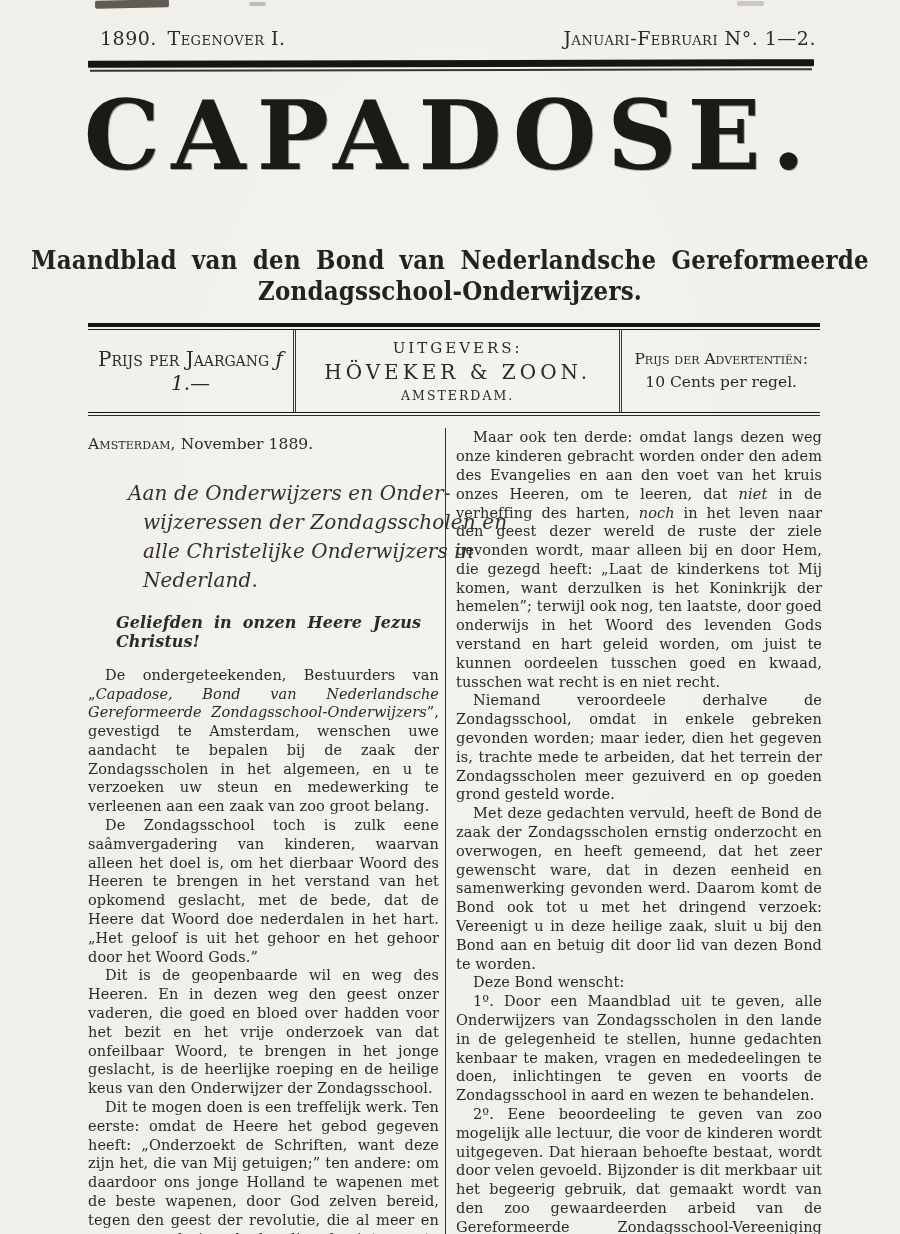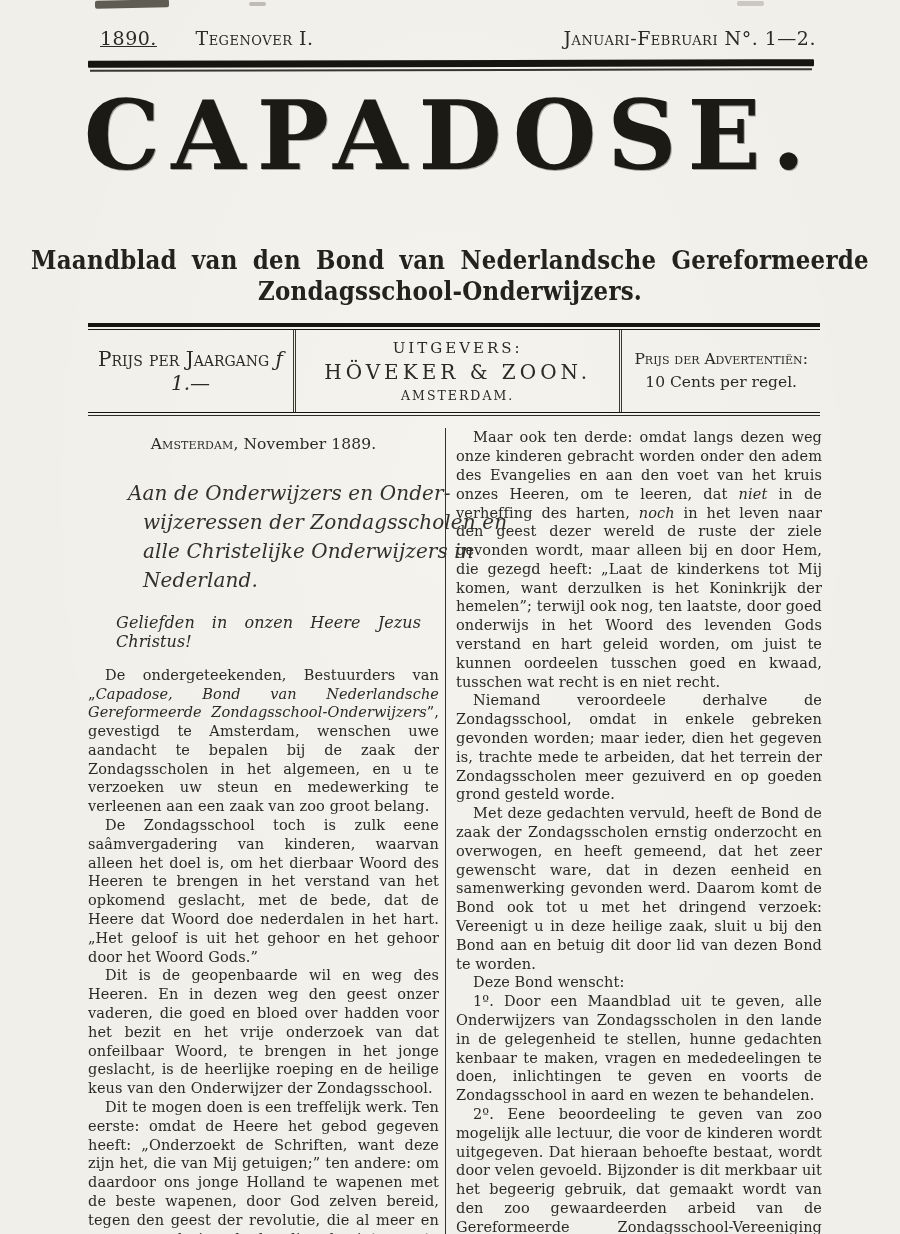--- a/index.html
+++ b/index.html
@@ -25,21 +25,21 @@
   .smudge{position:absolute;}
   .smudge.s1{left:95px;top:0;width:74px;height:8px;background:#45423a;border-radius:2px;transform:rotate(-1.2deg);opacity:.85;}
   .smudge.s2{left:249px;top:2px;width:17px;height:4px;background:#8a877d;opacity:.5;border-radius:2px;}
   .smudge.s3{left:737px;top:1px;width:27px;height:5px;background:#9b988d;opacity:.45;border-radius:2px;}
 
   
   .issue-line{
     display:flex;justify-content:space-between;align-items:baseline;
     padding:27px 80px 0 100px;font-size:19px;letter-spacing:.5px;
   }
-  .issue-left .year{margin-right:32px;text-decoration:underline;}
+  .issue-left .year{margin-right:4px;}
   .sc{font-variant:small-caps;}
   .issue-right{padding-right:4px;}
 
   
   .rule-wrap{margin:11px 86px 0 88px;transform:rotate(-.12deg);}
   .rule-thick{height:7px;background:var(--rule);border-radius:1px;}
   .rule-thin{height:2px;background:var(--rule);opacity:.85;margin:2px 2px 0 2px;}
 
   
   .title{
@@ -77,25 +77,25 @@
   .columns{display:flex;margin:12px 78px 0 88px;height:872px;}
   .col{width:357px;}
   .col.left{padding-right:6px;}
   .col.right{flex:1;padding-left:10px;}
   .divider{width:1px;background:#34322a;align-self:stretch;}
 
   .body-text{font-size:14.5px;line-height:18.8px;text-align:justify;letter-spacing:.1px;}
   .para{margin:0;text-indent:17px;}
   .para i{font-style:italic;}
 
-  .dateline{margin:7px 0 0 0;text-align:center;font-size:15.5px;text-indent:0;}
+  .dateline{margin:7px 0 0 0;text-align:left;font-size:15.5px;text-indent:0;}
   .address{font-style:italic;font-size:20px;line-height:29px;margin:25px 0 0 40px;color:#33312a;}
   .address-line{white-space:nowrap;}
   .address .address-line:not(:first-child){margin-left:15px;}
-  .salutation{font-style:italic;font-size:16px;margin:19px 18px 14px 28px;text-indent:0;}
+  .salutation{font-style:italic;font-size:16px;margin:19px 18px 14px 28px;text-indent:0;font-weight:bold;}
 </style>
 </head>
 <body>
 
 <div class="page">
 
   <div class="smudge s1"></div>
   <div class="smudge s2"></div>
   <div class="smudge s3"></div>
 

